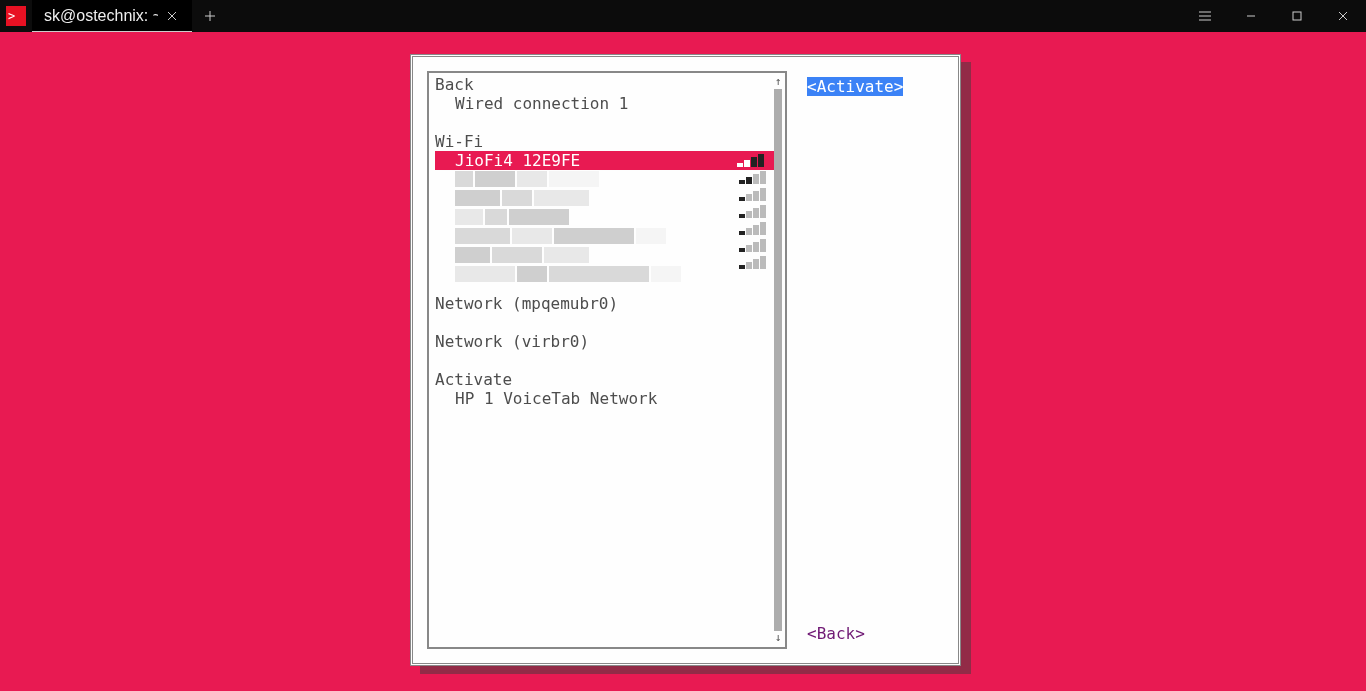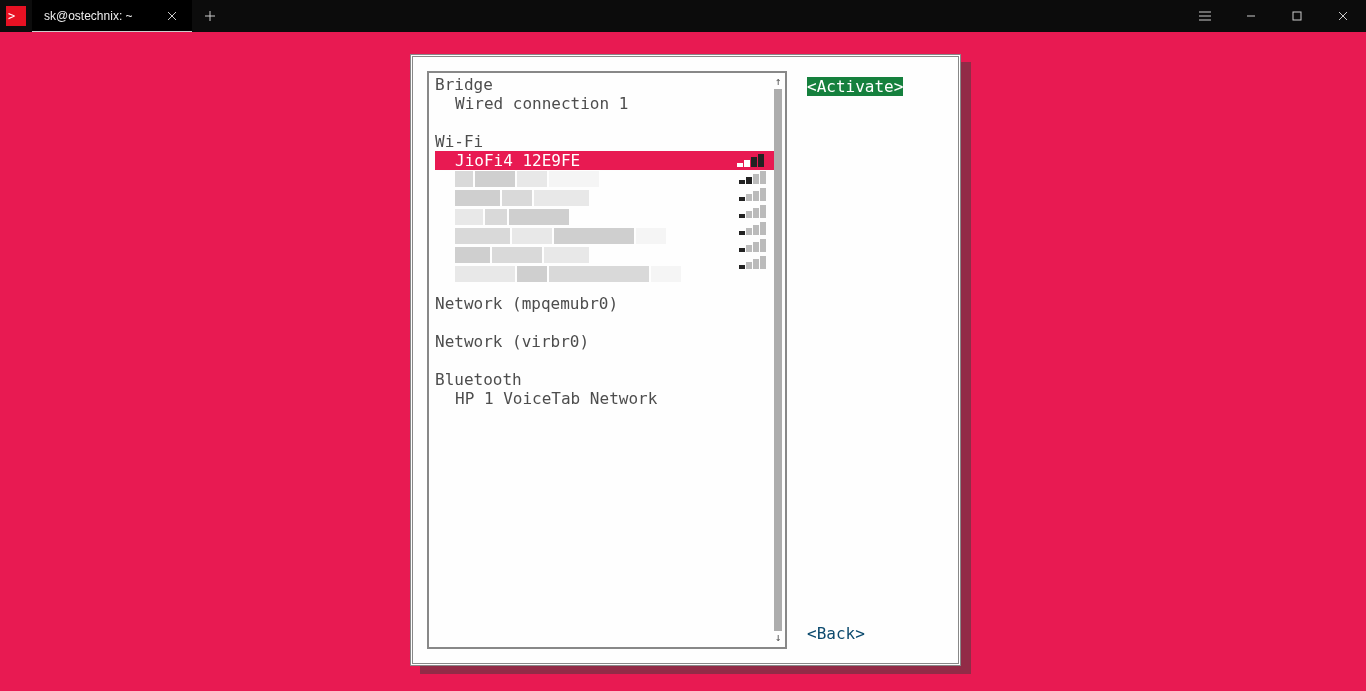--- a/index.html
+++ b/index.html
@@ -7,21 +7,21 @@
   body { background: #000; }
 
   
   .titlebar {
     height: 32px;
     background: #0c0c0c;
     display: flex;
     align-items: stretch;
     color: #ccc;
     font-family: "Segoe UI", sans-serif;
-    font-size: 12px;
+    font-size: 16px;
   }
   .app-icon {
     width: 32px;
     display: flex;
     align-items: center;
     justify-content: center;
     background: #0c0c0c;
     padding: 4px;
   }
   .app-icon-inner {
@@ -168,24 +168,24 @@
   .scroll-arrow { height:14px; color:#555; font-size:11px; line-height:14px; }
   .scroll-track { flex:1; width:8px; background:#adadad; position:relative; }
 
   
   .side-buttons {
     display:flex; flex-direction:column; justify-content:space-between;
     padding: 6px 0;
   }
   .btn {
     white-space: pre;
-    color:#0c4a6e;
+    color:#701a75;
   }
   .btn.highlight {
-    background:#15803d;
+    background:#3b82f6;
     color:#fff;
   }
 </style>
 </head>
 <body>
 
 <div class="titlebar">
   <div class="app-icon">
     <div class="app-icon-inner"></div>
   </div>
@@ -230,21 +230,21 @@
 <div class="terminal">
 
   <div class="dialog-shadow"></div>
 
   <div class="dialog">
     <div class="dialog-inner">
 
       <div class="list-panel">
         <div class="list-content">
 
-          <div class="cat-header">Bridge</div>
+          <div class="cat-header">Back</div>
           <div class="conn-item">
             <span class="label">Wired connection 1</span>
           </div>
           <div style="height:19px"></div>
 
           <div class="cat-header">Wi-Fi</div>
           <div class="conn-item selected">
             <span class="label">JioFi4 12E9FE</span>
             <span class="signal">
               <span class="bar" style="height:4px;background:#fff"></span>
@@ -330,21 +330,21 @@
           </div>
 
           <div style="height:14px"></div>
 
           <div class="cat-header">Network (mpqemubr0)</div>
           <div style="height:19px"></div>
 
           <div class="cat-header">Network (virbr0)</div>
           <div style="height:19px"></div>
 
-          <div class="cat-header">Bluetooth</div>
+          <div class="cat-header">Activate</div>
           <div class="conn-item">
             <span class="label">HP 1 VoiceTab Network</span>
           </div>
 
         </div>
 
         <div class="scrollbar">
           <div class="scroll-arrow">↑</div>
           <div class="scroll-track"></div>
           <div class="scroll-arrow">↓</div>

